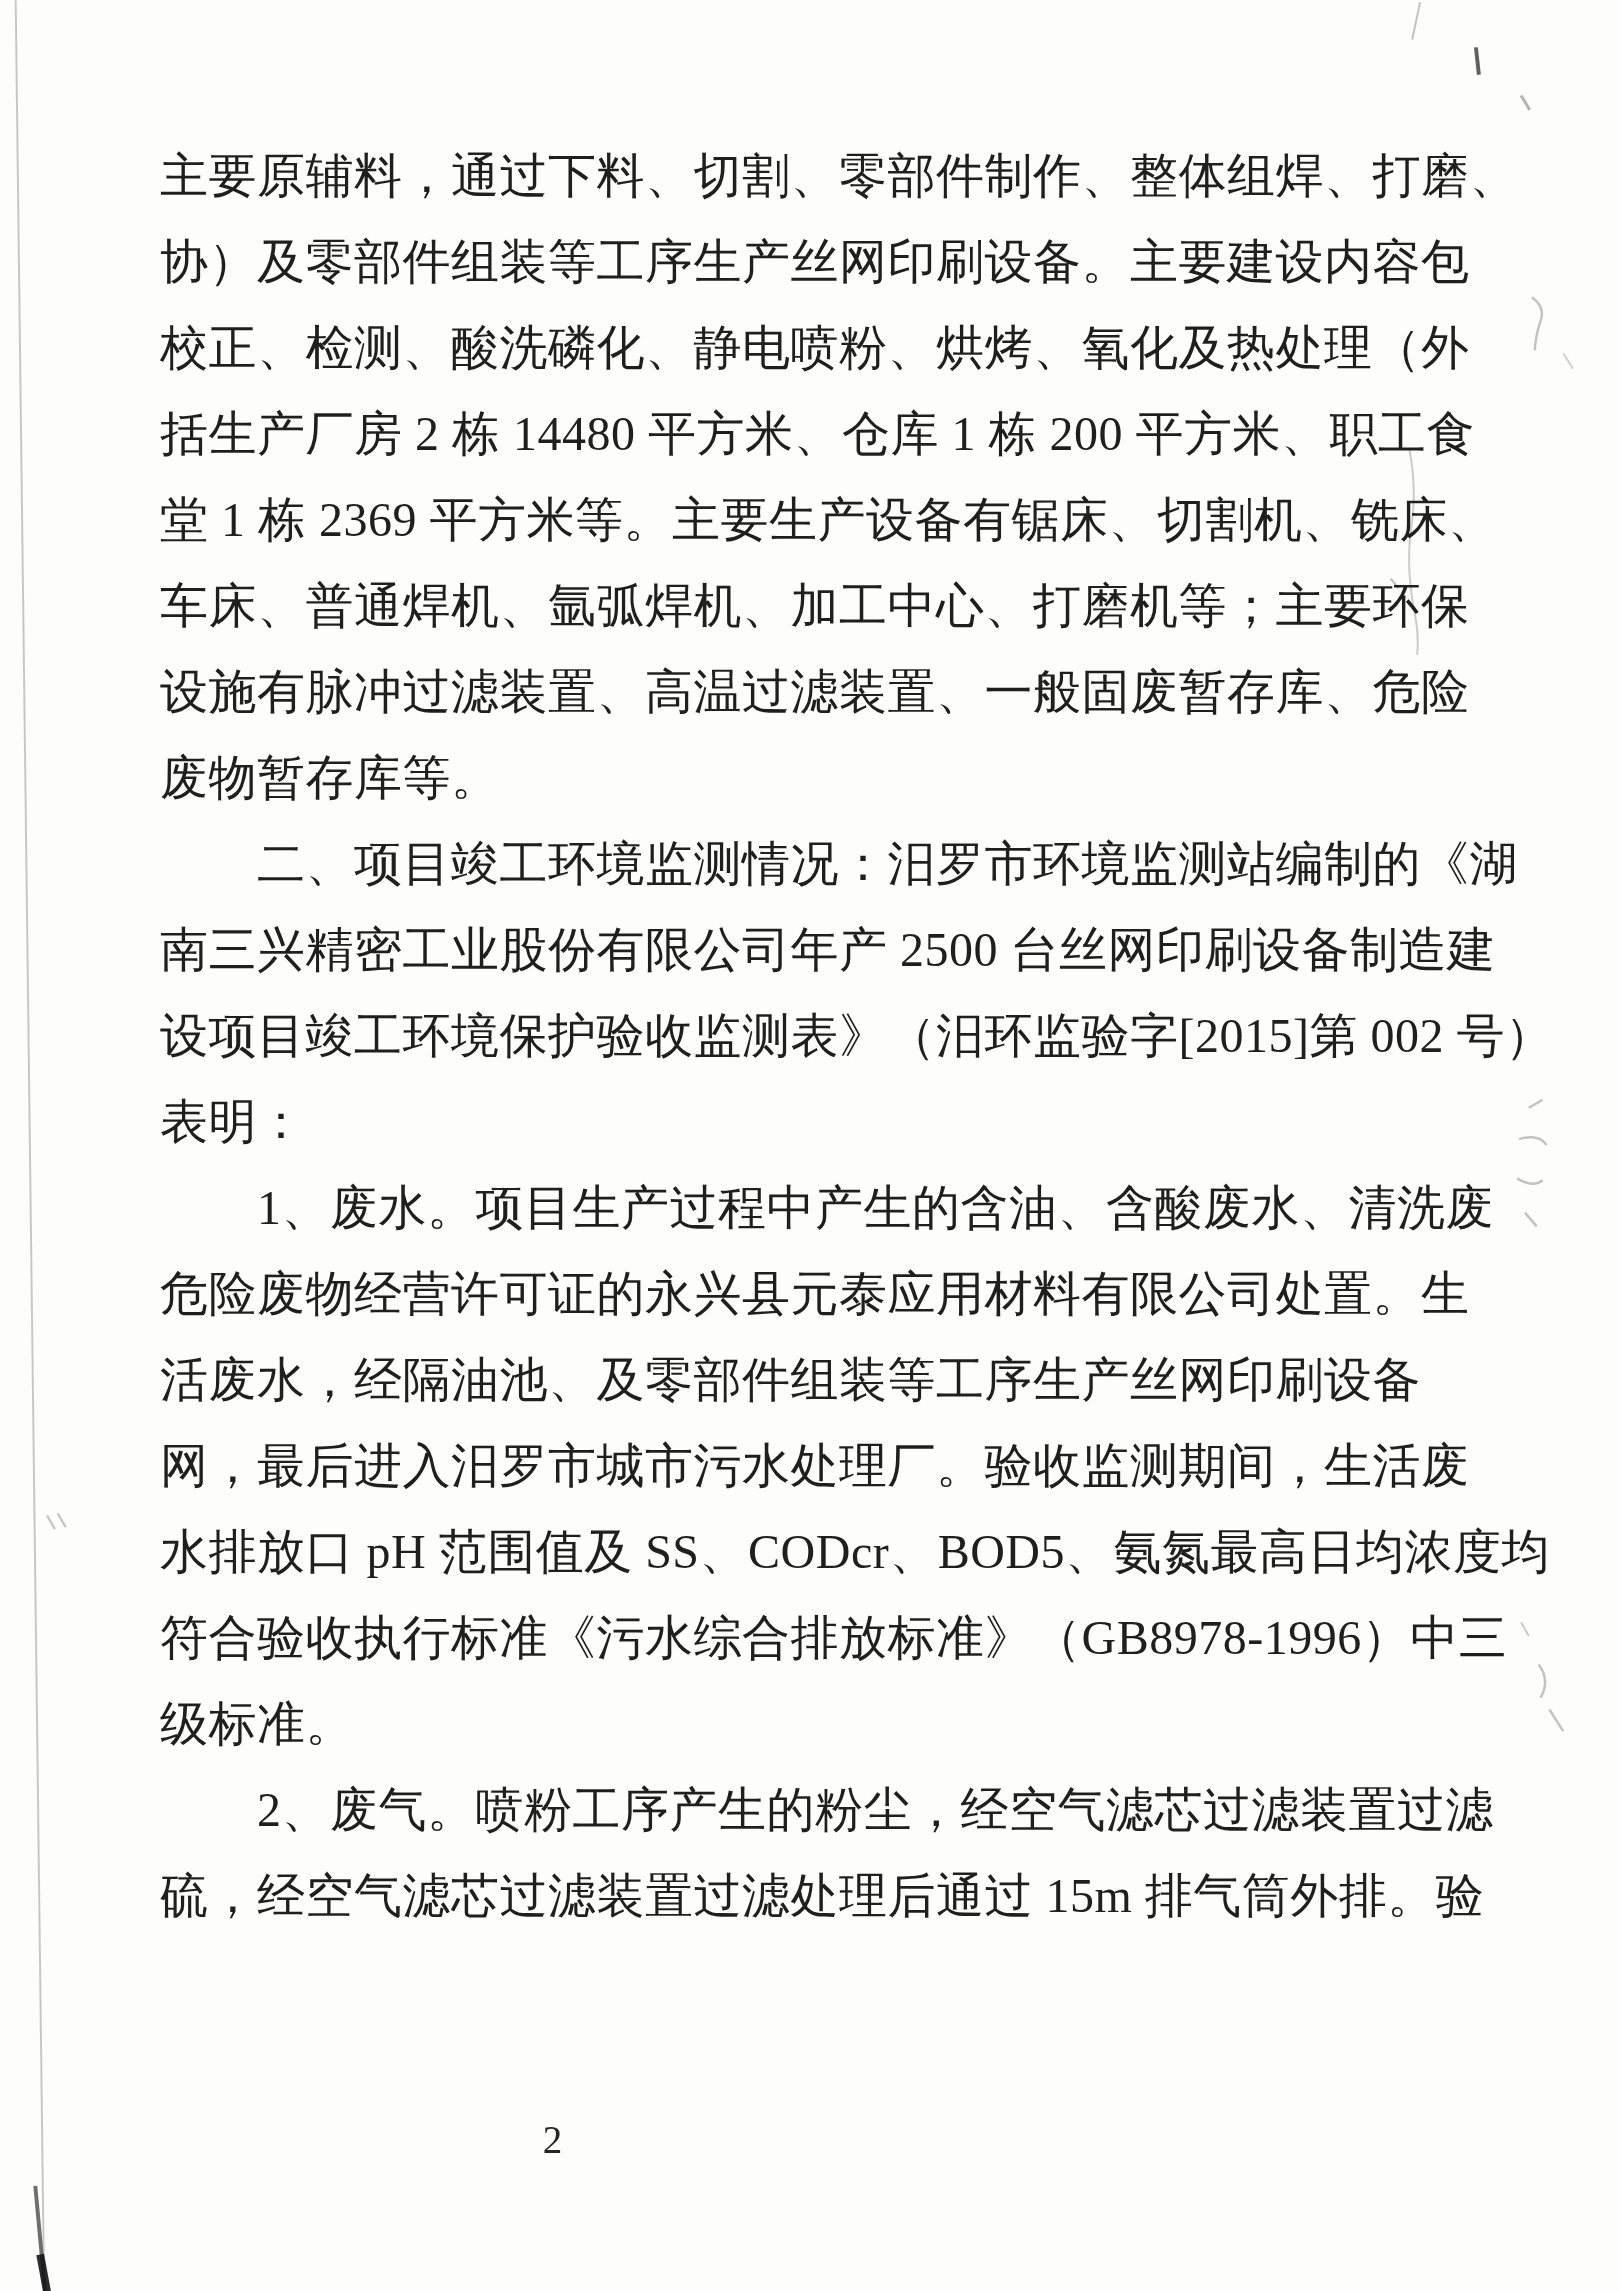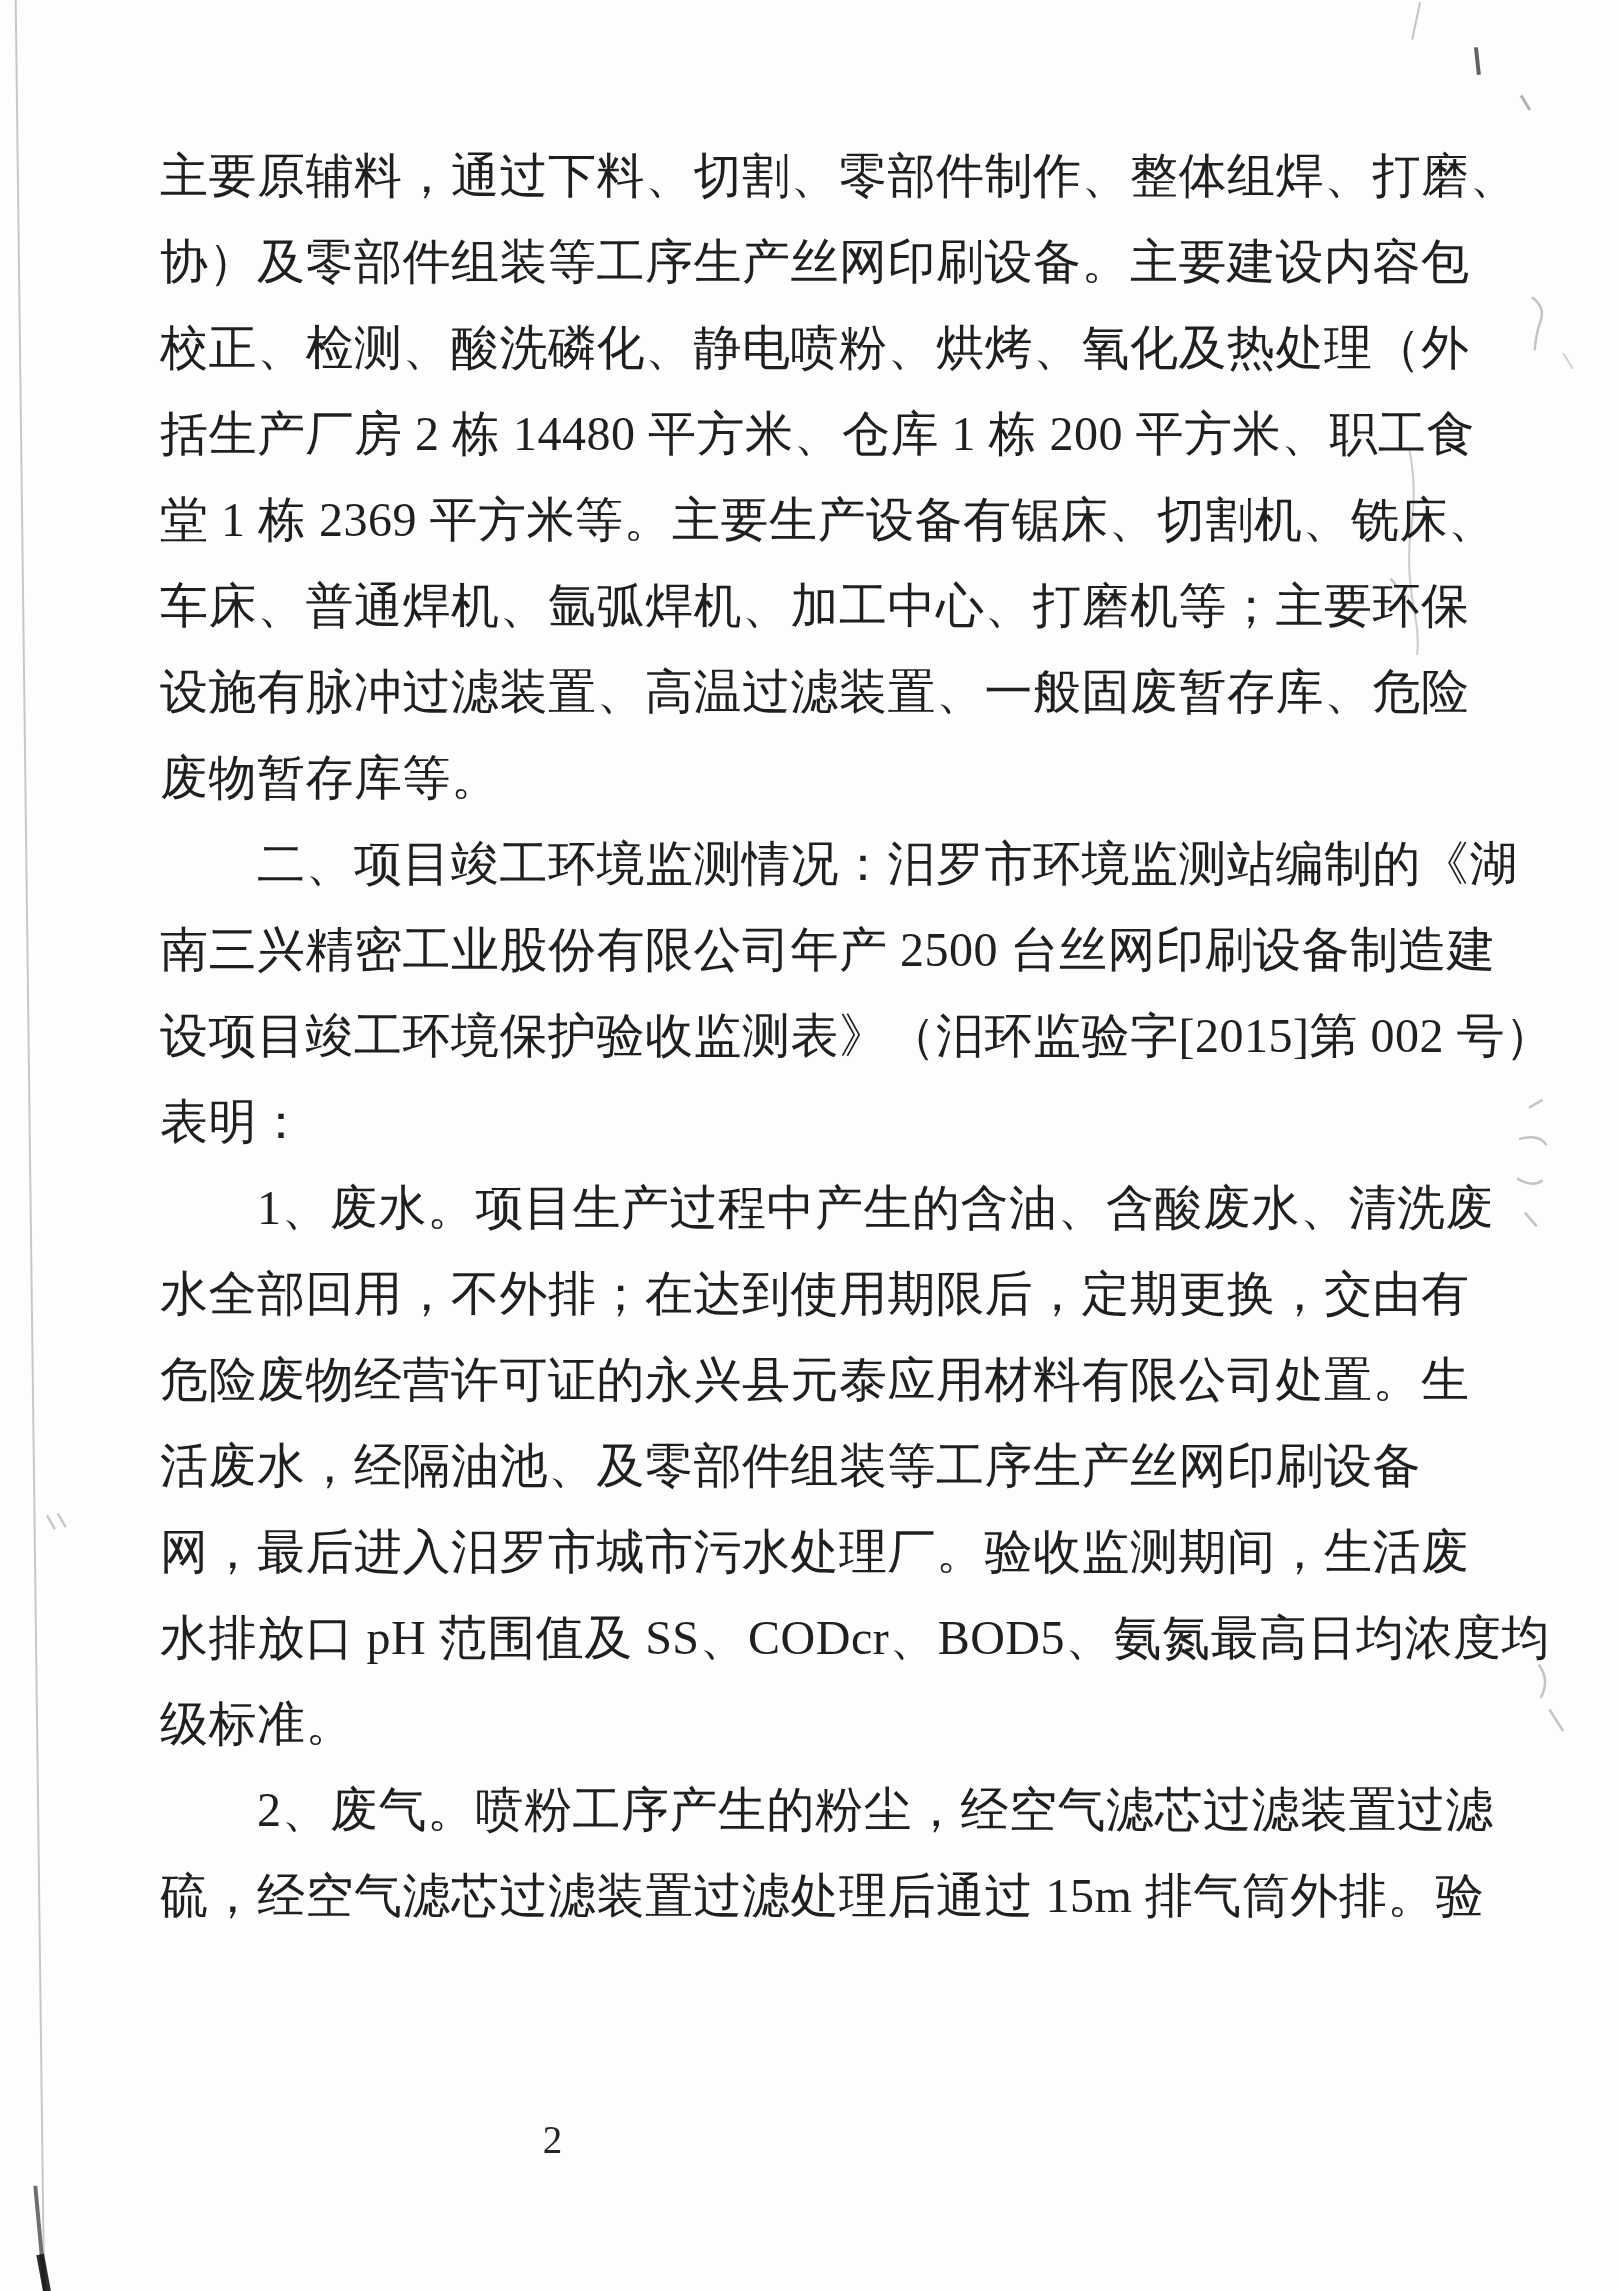--- a/index.html
+++ b/index.html
@@ -78,25 +78,25 @@
     <div class="line">括生产厂房 2 栋 14480 平方米、仓库 1 栋 200 平方米、职工食</div>
     <div class="line">堂 1 栋 2369 平方米等。主要生产设备有锯床、切割机、铣床、</div>
     <div class="line">车床、普通焊机、氩弧焊机、加工中心、打磨机等；主要环保</div>
     <div class="line">设施有脉冲过滤装置、高温过滤装置、一般固废暂存库、危险</div>
     <div class="line short">废物暂存库等。</div>
     <div class="line">　　二、项目竣工环境监测情况：汨罗市环境监测站编制的《湖</div>
     <div class="line">南三兴精密工业股份有限公司年产 2500 台丝网印刷设备制造建</div>
     <div class="line">设项目竣工环境保护验收监测表》（汨环监验字[2015]第 002 号）</div>
     <div class="line short">表明：</div>
     <div class="line">　　1、废水。项目生产过程中产生的含油、含酸废水、清洗废</div>
-    <div class="line">水全部回用，不外排；在达到使用期限后，定期更换，交由有</div>
     <div class="line">危险废物经营许可证的永兴县元泰应用材料有限公司处置。生</div>
     <div class="line">活废水，经隔油池、及零部件组装等工序生产丝网印刷设备</div>
     <div class="line">网，最后进入汨罗市城市污水处理厂。验收监测期间，生活废</div>
     <div class="line">水排放口 pH 范围值及 SS、CODcr、BOD5、氨氮最高日均浓度均</div>
+    <div class="line">符合验收执行标准《污水综合排放标准》（GB8978-1996）中三</div>
     <div class="line short">级标准。</div>
     <div class="line">　　2、废气。喷粉工序产生的粉尘，经空气滤芯过滤装置过滤</div>
     <div class="line">硫，经空气滤芯过滤装置过滤处理后通过 15m 排气筒外排。验</div>
   </div>
 
   <div class="page-number">2</div>
 </div>
 
 
 </body></html>

